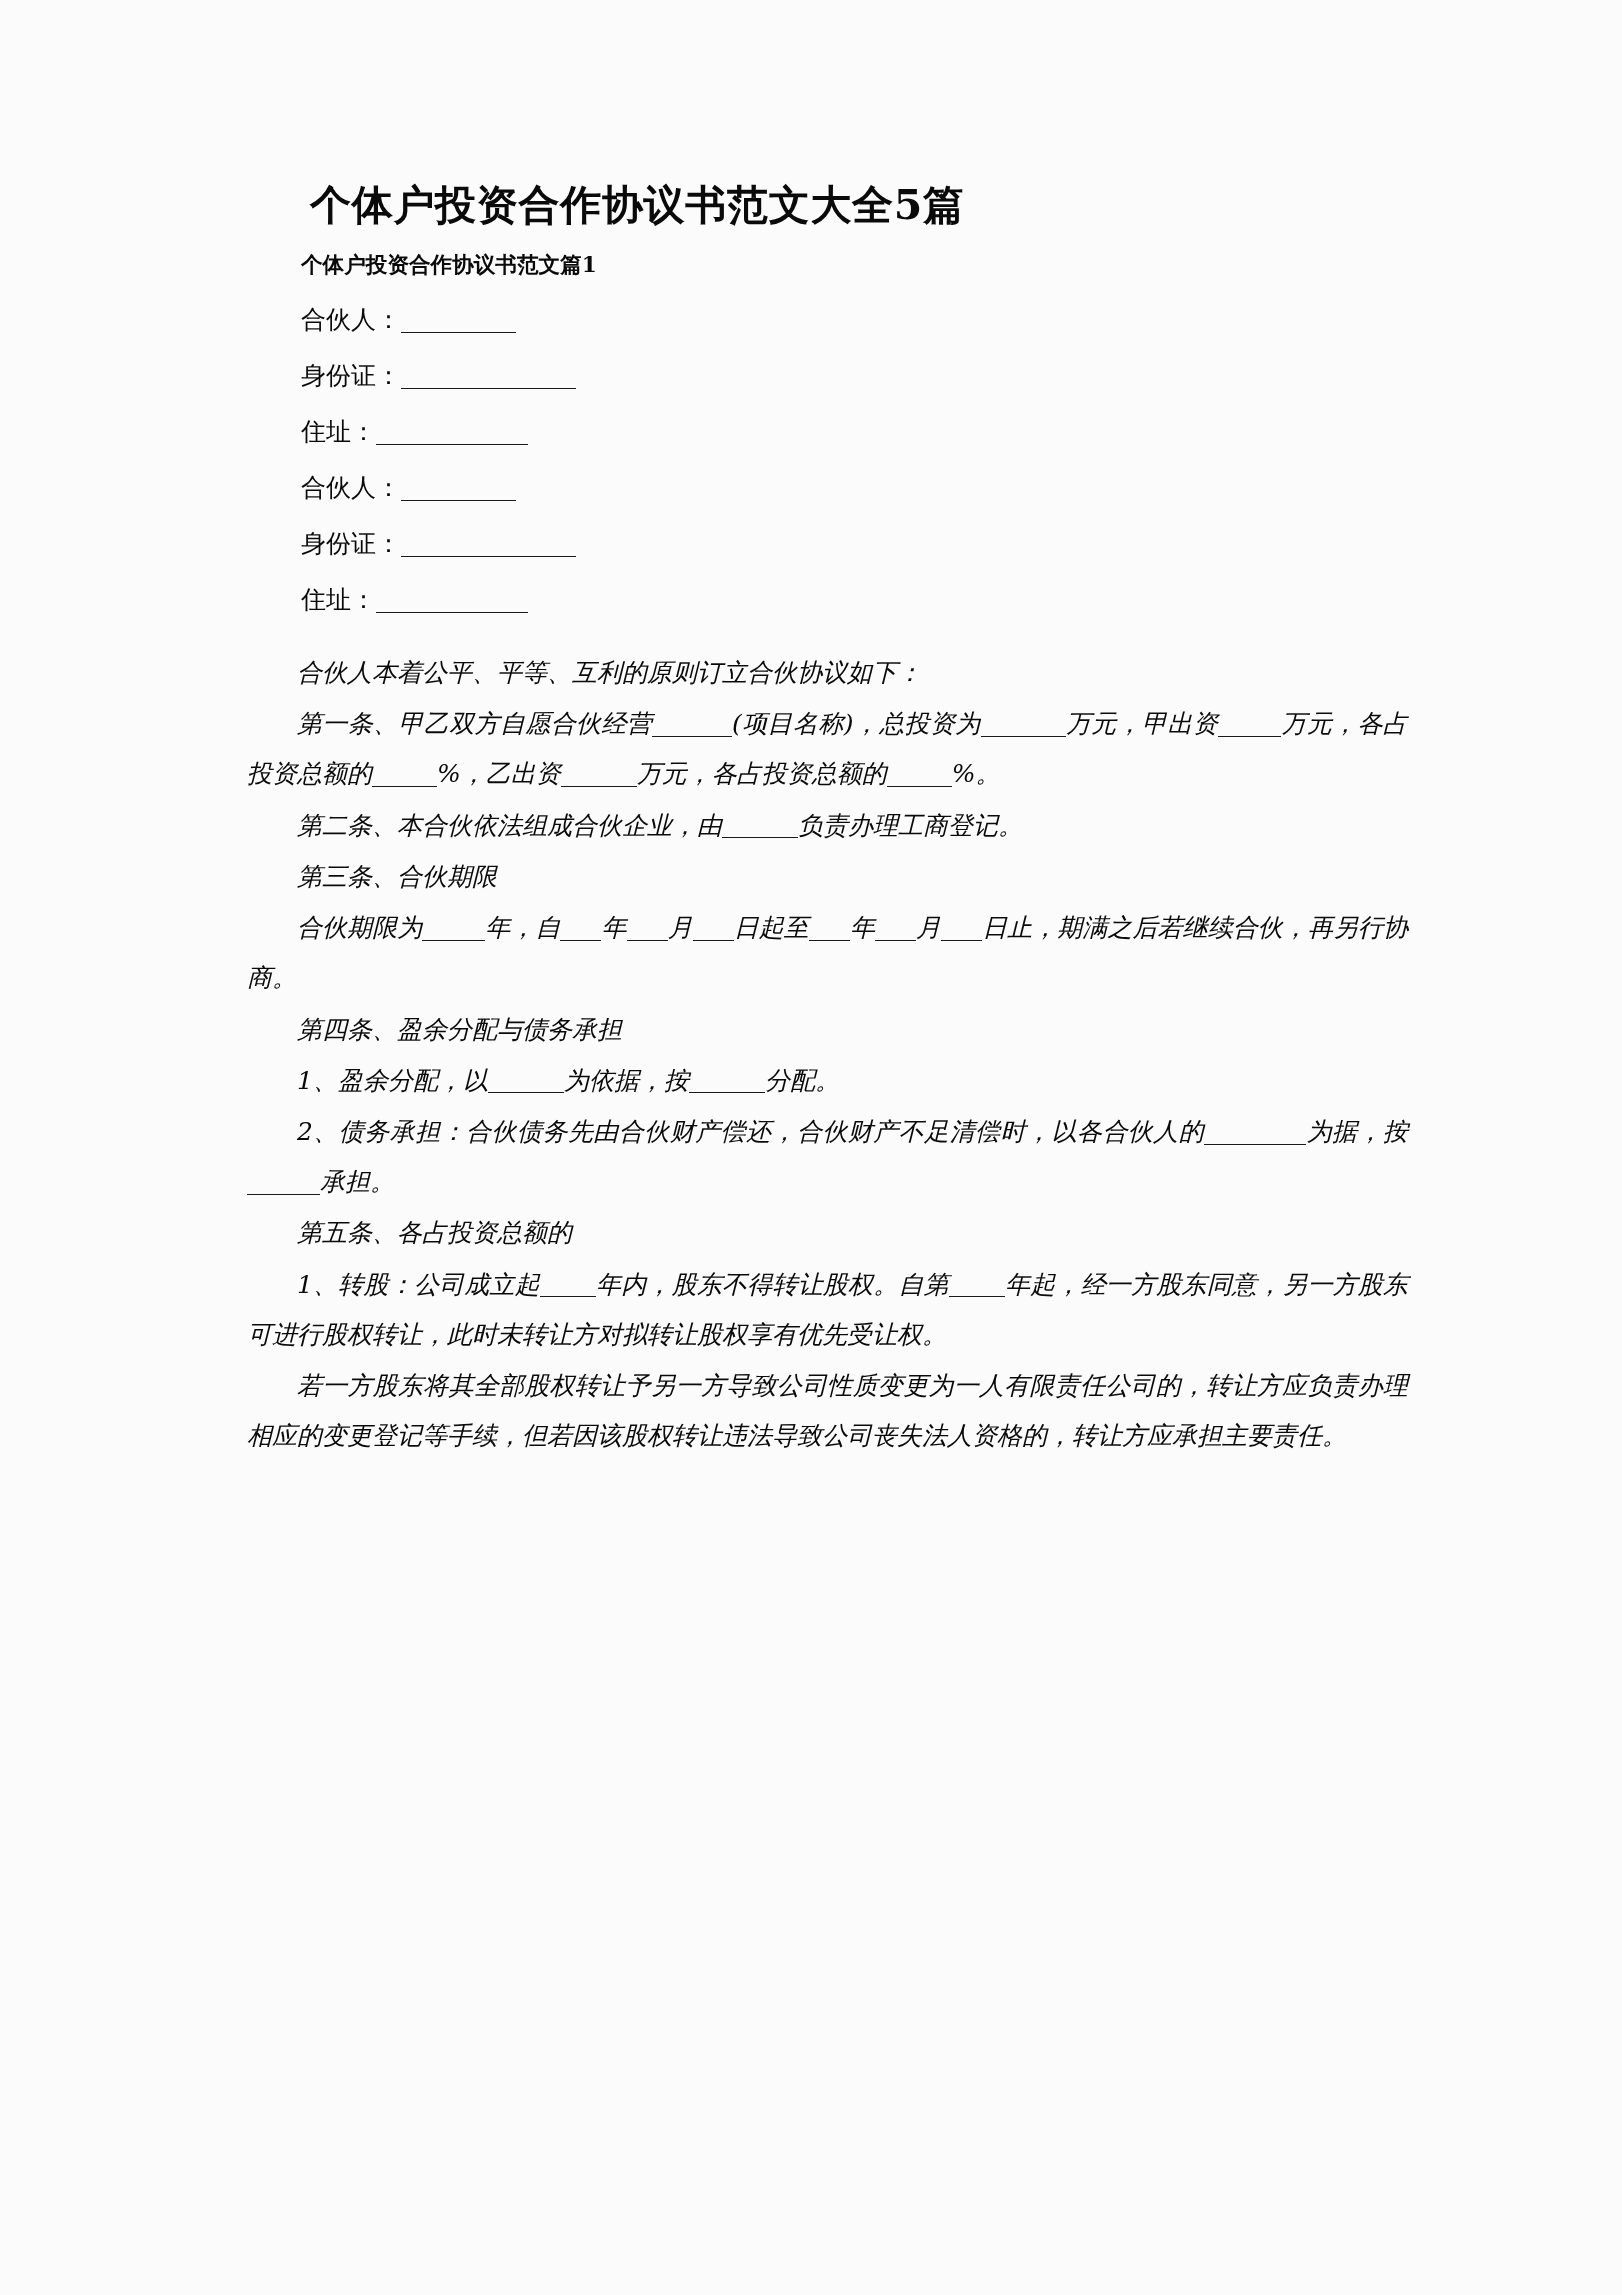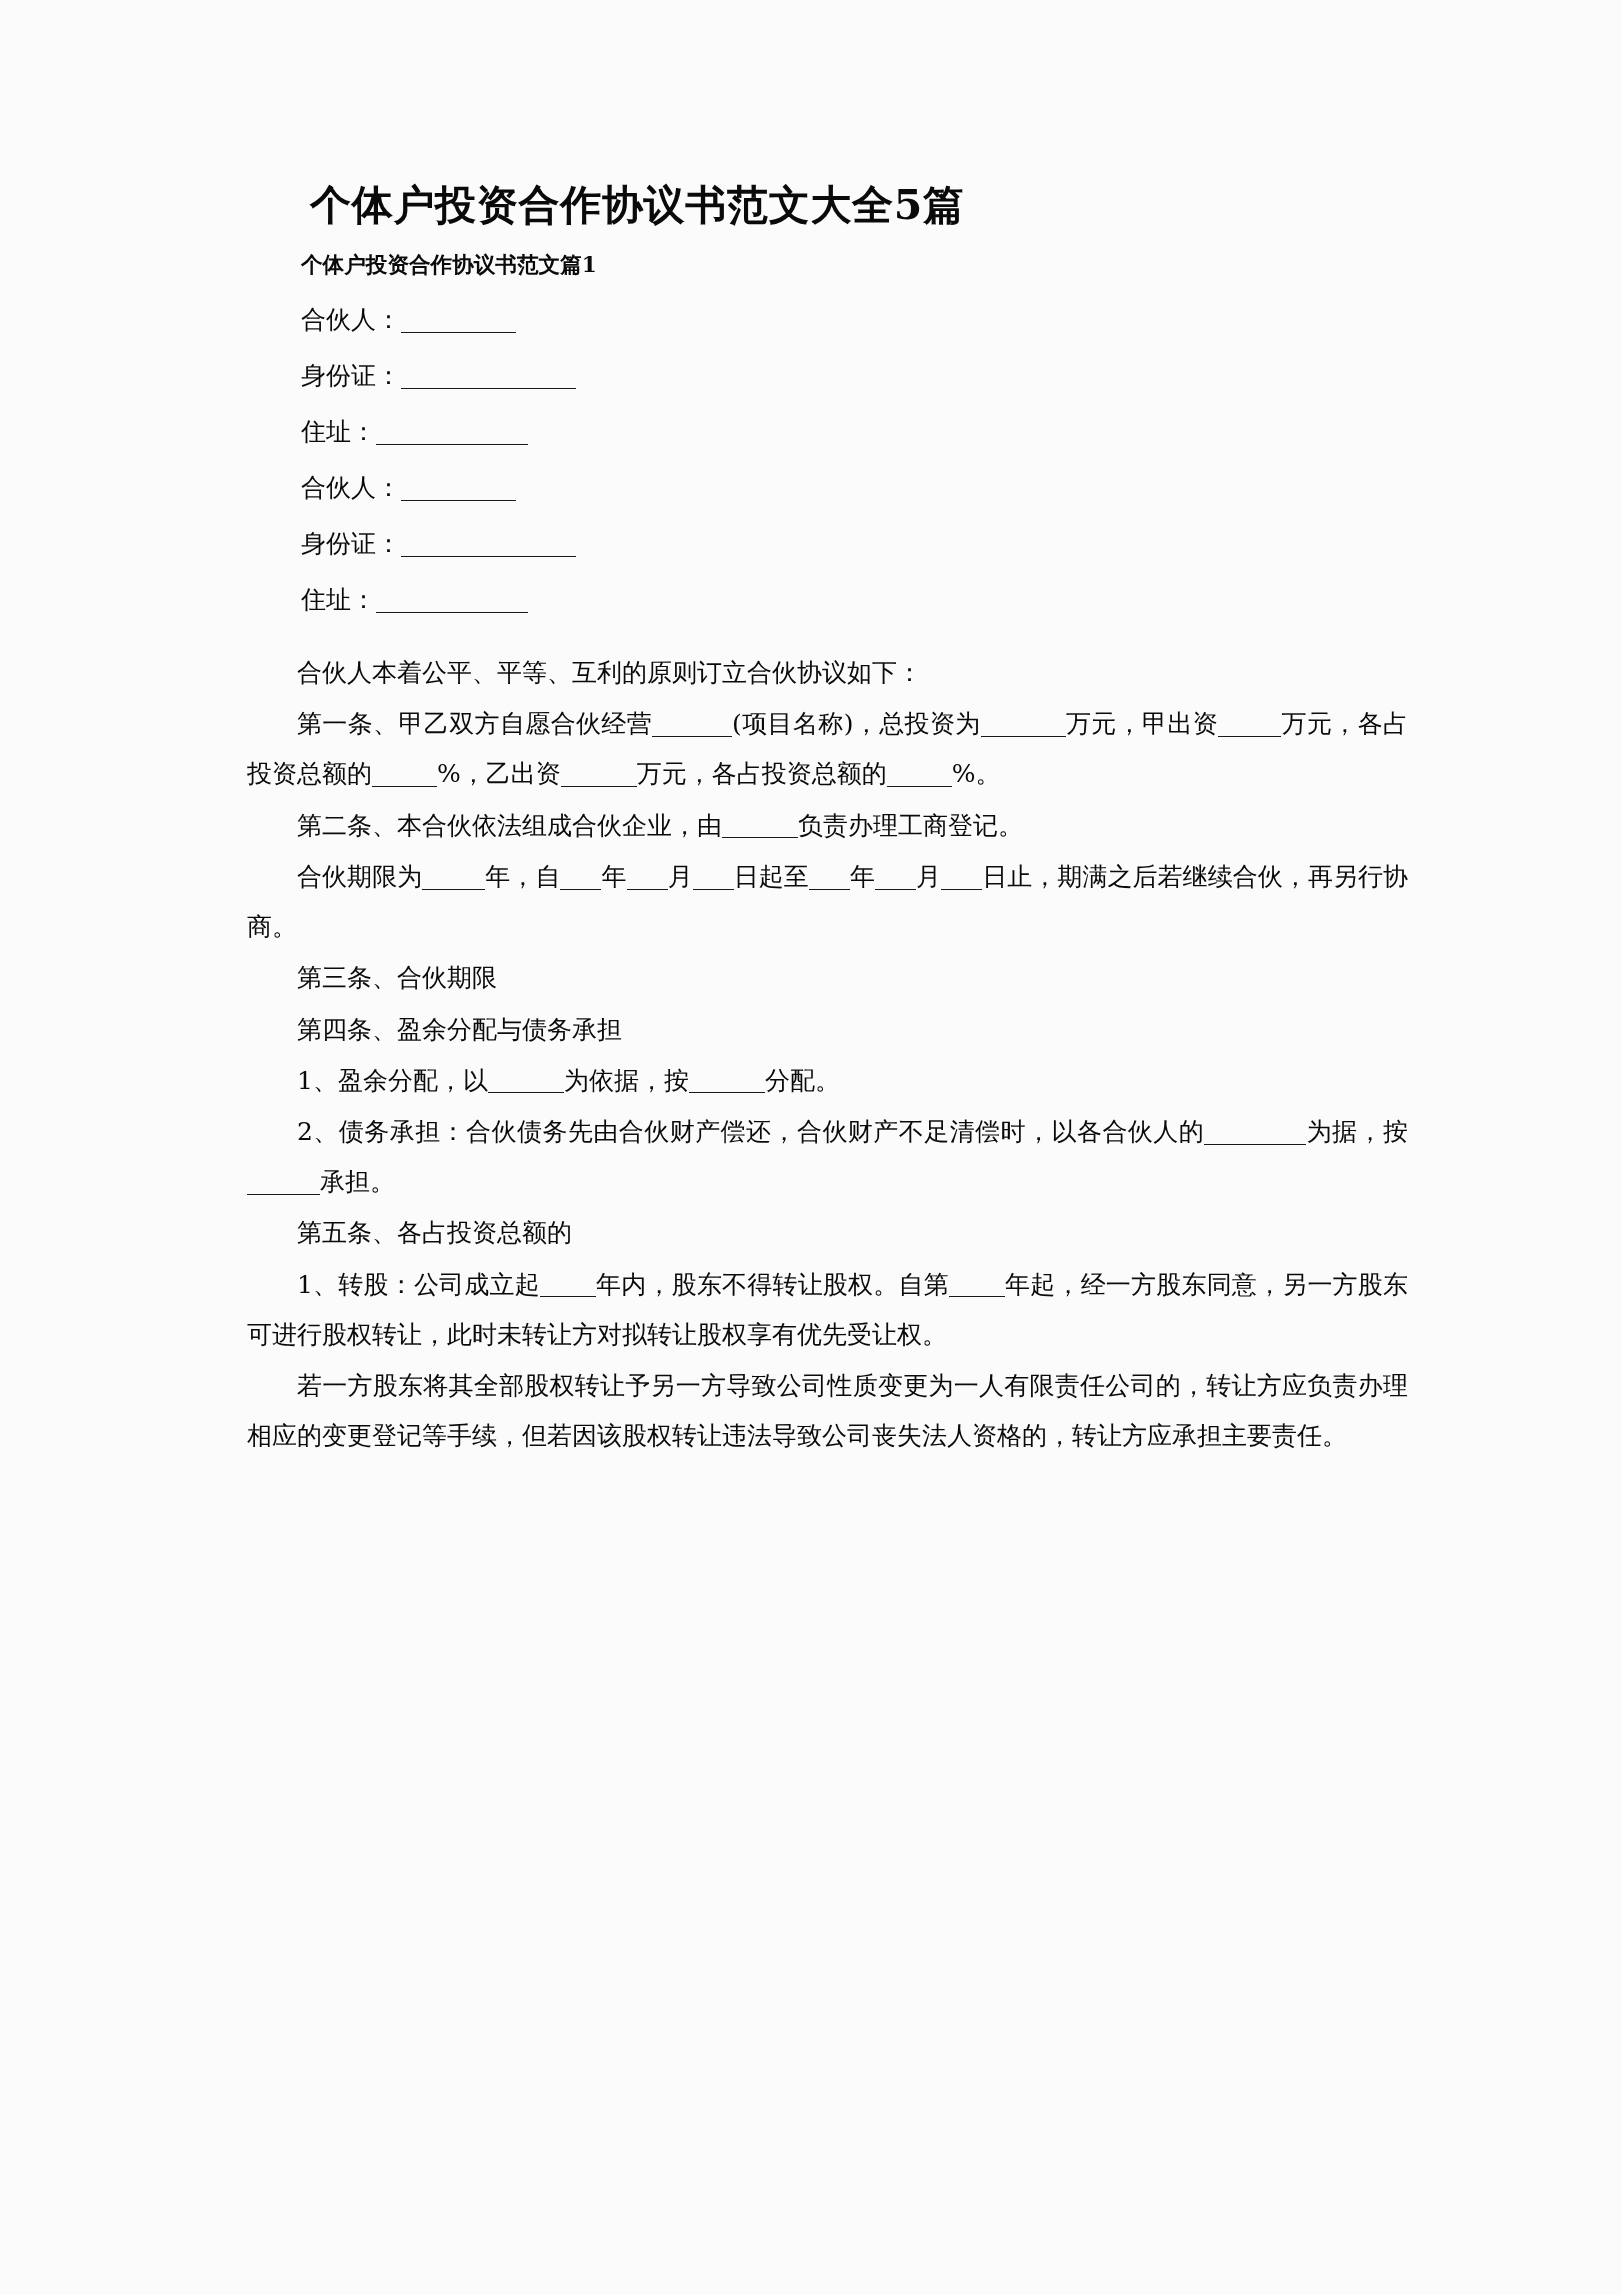--- a/index.html
+++ b/index.html
@@ -79,20 +79,21 @@
 
   
   .para {
     margin: 0;
     font-size: 25px;
     line-height: 50px;
     text-align: justify;
     text-justify: inter-ideograph;
     text-indent: 50px;
     word-break: break-all;
+    font-style: italic;
   }
   .para + .para { margin-top: 1.3px; }
   .para.first-body { margin-top: 34px; }
 
   .ph {
     display: inline-block;
     border-bottom: 1.3px solid #1a1a1a;
     vertical-align: -4.6px;
     height: 18.3px;
   }
@@ -143,23 +144,23 @@
       </div>
 
     </div>
 
     <p class="para first-body"><span>合伙人本着公平、平等、互利的原则订立合伙协议如下：</span></p>
 
     <p class="para"><span>第一条、甲乙双方自愿合伙经营</span><span class="ph p-1"></span><span>(项目名称)，总投资为</span><span class="ph p-2"></span><span>万元，甲出资</span><span class="ph p-3"></span><span>万元，各占投资总额的</span><span class="ph p-4"></span><span>%，乙出资</span><span class="ph p-5"></span><span>万元，各占投资总额的</span><span class="ph p-4"></span><span>%。</span></p>
 
     <p class="para"><span>第二条、本合伙依法组成合伙企业，由</span><span class="ph p-5"></span><span>负责办理工商登记。</span></p>
 
+    <p class="para"><span>第三条、合伙期限</span></p>
+
     <p class="para"><span>合伙期限为</span><span class="ph p-3"></span><span>年，自</span><span class="ph p-7"></span><span>年</span><span class="ph p-7"></span><span>月</span><span class="ph p-7"></span><span>日起至</span><span class="ph p-7"></span><span>年</span><span class="ph p-7"></span><span>月</span><span class="ph p-7"></span><span>日止，期满之后若继续合伙，再另行协商。</span></p>
-
-    <p class="para"><span>第三条、合伙期限</span></p>
 
     <p class="para"><span>第四条、盈余分配与债务承担</span></p>
 
     <p class="para"><span>1、盈余分配，以</span><span class="ph p-5"></span><span>为依据，按</span><span class="ph p-5"></span><span>分配。</span></p>
 
     <p class="para"><span>2、债务承担：合伙债务先由合伙财产偿还，合伙财产不足清偿时，以各合伙人的</span><span class="ph p-8"></span><span>为据，按</span><span class="ph p-9"></span><span>承担。</span></p>
 
     <p class="para"><span>第五条、各占投资总额的</span></p>
 
     <p class="para"><span>1、转股：公司成立起</span><span class="ph p-6"></span><span>年内，股东不得转让股权。自第</span><span class="ph p-6"></span><span>年起，经一方股东同意，另一方股东可进行股权转让，此时未转让方对拟转让股权享有优先受让权。</span></p>

